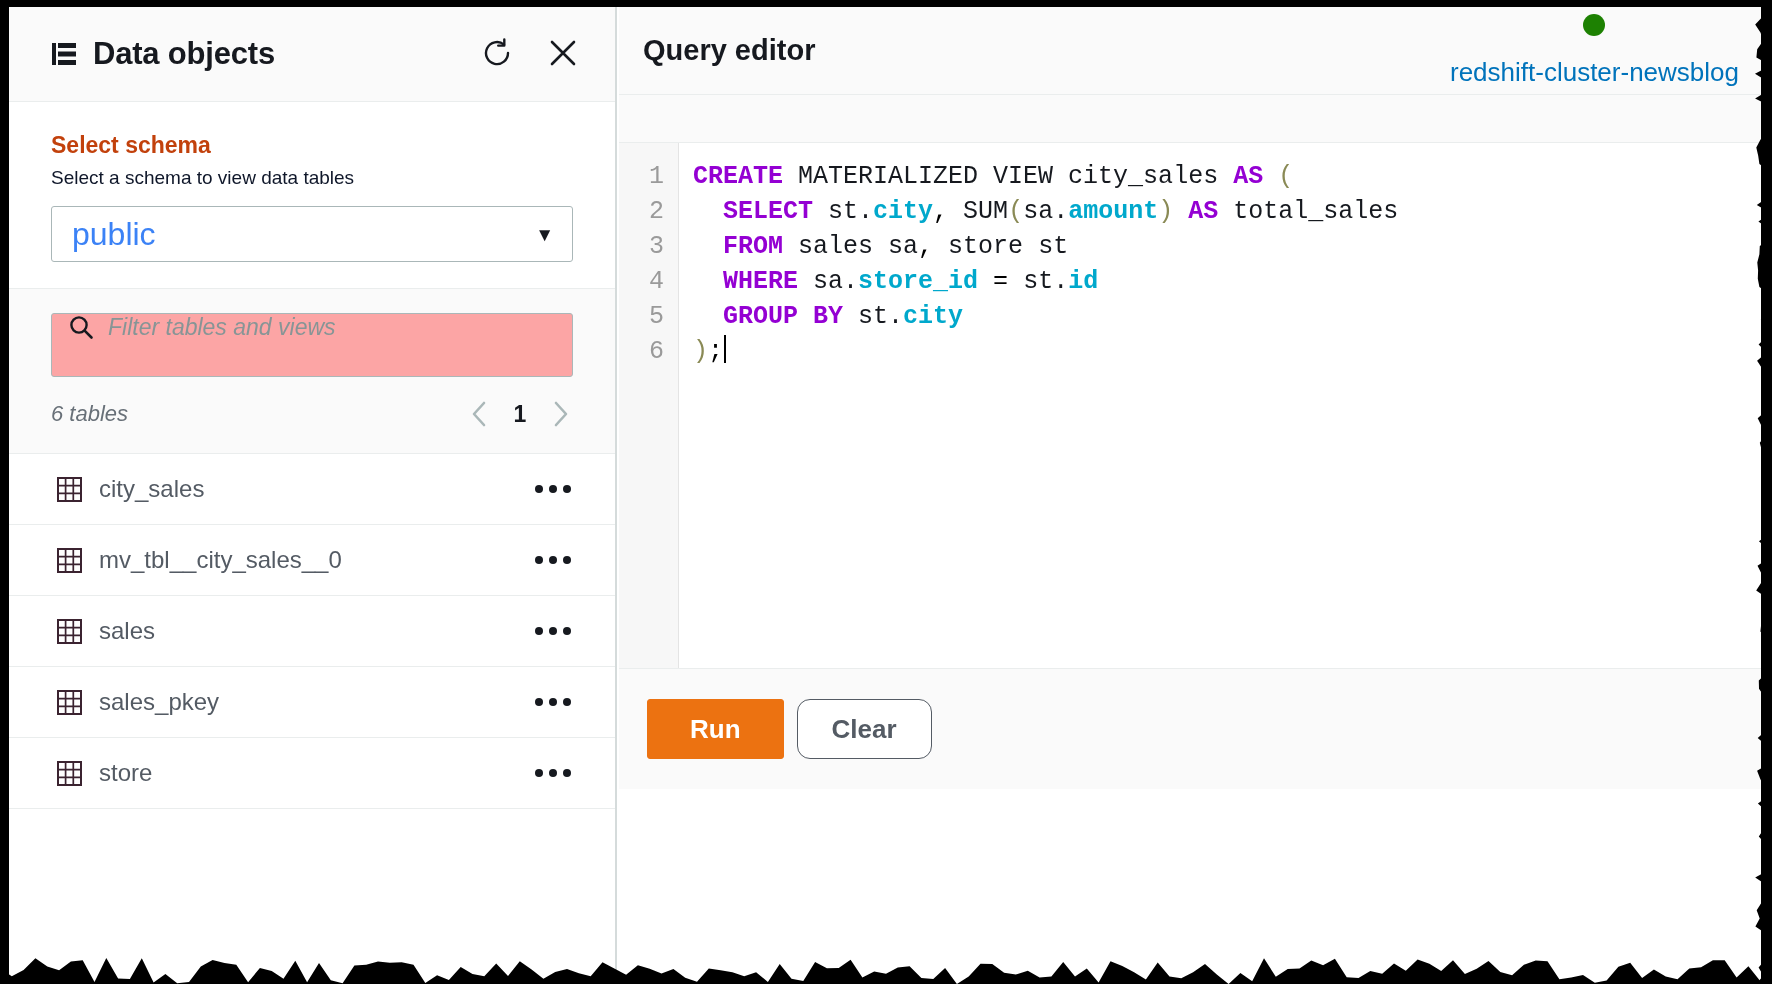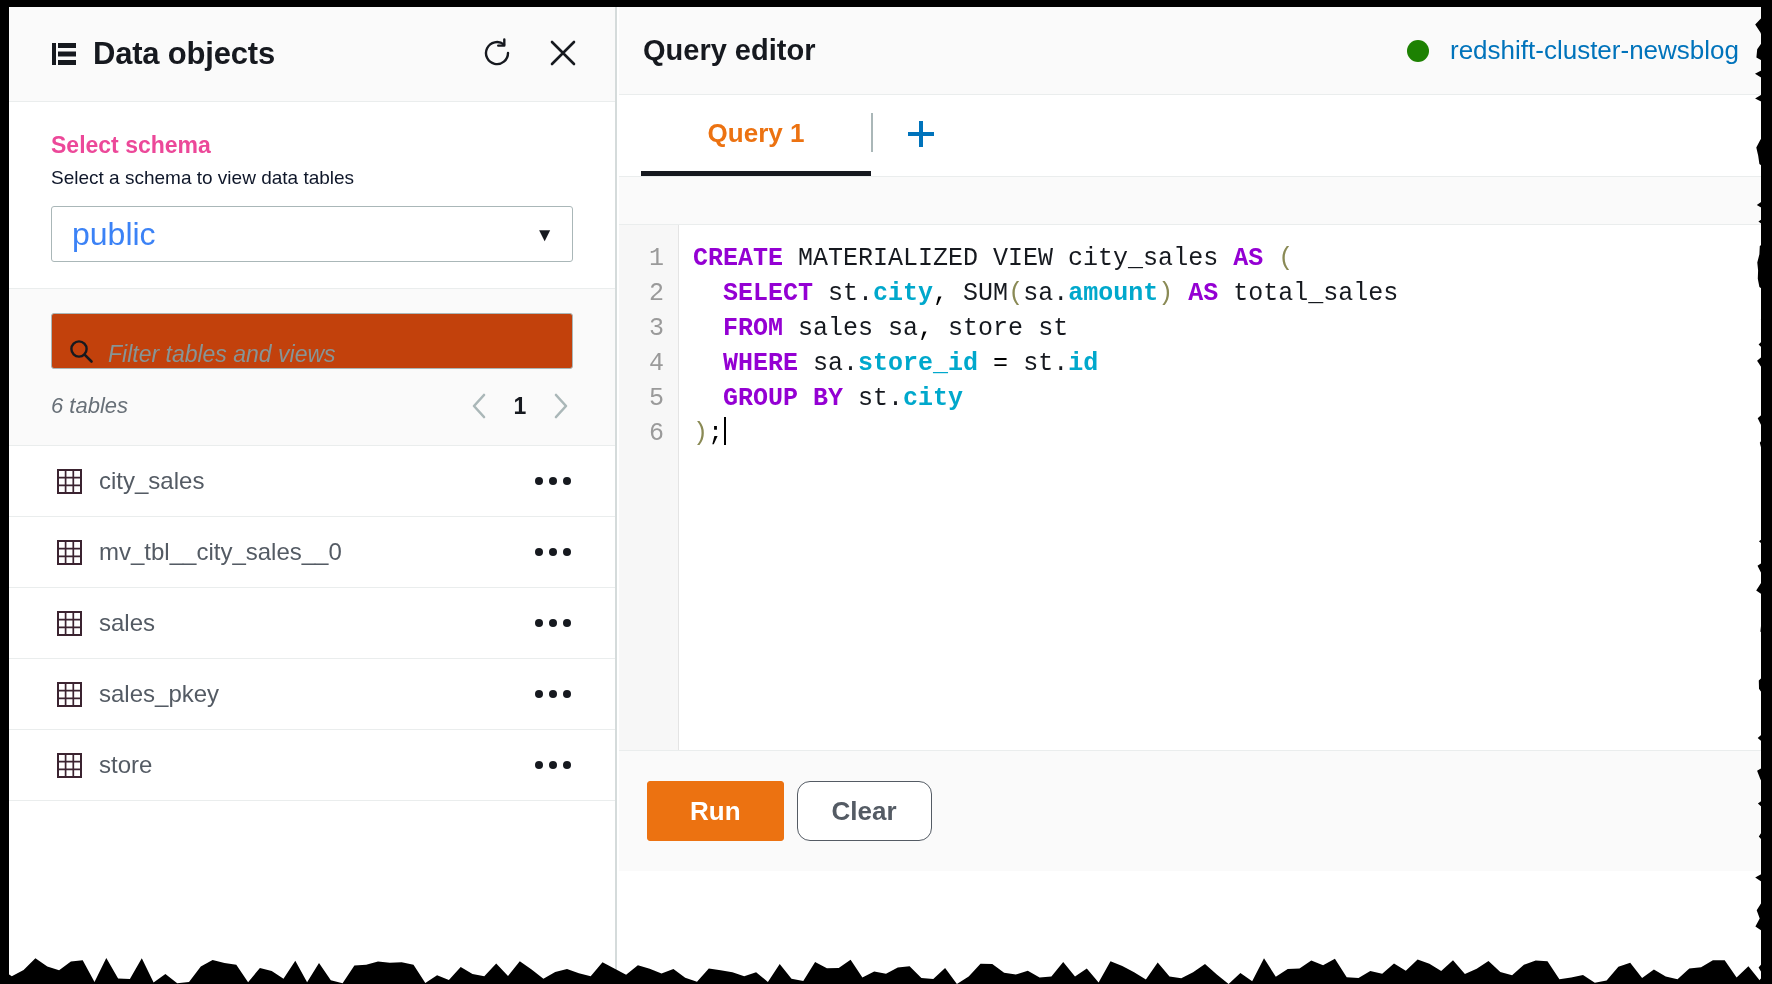--- a/index.html
+++ b/index.html
@@ -41,39 +41,39 @@
   .tree-icon { width: 26px; height: 26px; display: block; }
   .panel-title {
     font-size: 31px; font-weight: 700; color: #16191f;
     letter-spacing: -0.2px;
   }
   .header-actions { display: flex; align-items: center; gap: 34px; }
   .icon-btn { width: 32px; height: 32px; display: flex; align-items: center; justify-content: center; cursor: pointer; background: none; border: none; }
 
   
   .schema-block { padding: 30px 42px 26px 42px; background: #ffffff; }
-  .schema-label { font-size: 23px; font-weight: 700; color: #ec4899; margin-bottom: 8px; }
+  .schema-label { font-size: 23px; font-weight: 700; color: #c2410c; margin-bottom: 8px; }
   .schema-hint { font-size: 19px; color: #0f172a; margin-bottom: 17px; }
   .select-box {
     height: 56px; border: 1px solid #aab7b8; border-radius: 3px;
     background: #ffffff; display: flex; align-items: center;
     padding: 0 18px 0 20px; cursor: pointer;
   }
   .select-value { flex: 1; font-size: 32px; color: #3b82f6; }
   .caret { font-size: 19px; color: #16191f; line-height: 1; }
 
   
   .filter-block {
     padding: 24px 42px 20px 42px;
     background: #fafafa;
     border-top: 1px solid #eaeded;
   }
   .filter-input-wrap {
-    height: 56px; border: 1px solid #aab7b8; border-radius: 3px;
-    background: #c2410c; display: flex; align-items: flex-end;
+    height: 64px; border: 1px solid #aab7b8; border-radius: 3px;
+    background: #fca5a5; display: flex; align-items: flex-start;
     padding: 0 16px; gap: 14px;
   }
   .filter-input {
     flex: 1; border: none; outline: none; background: transparent;
     font-family: "Liberation Sans", sans-serif;
     font-size: 23px; color: #16191f;
   }
   .filter-input::placeholder { color: #879596; font-style: italic; }
   .count-row {
     display: flex; align-items: center; justify-content: space-between;
@@ -104,21 +104,21 @@
     width: 1142px; height: 970px;
     background: #ffffff;
   }
   .qe-header {
     height: 88px; background: #fafafa;
     border-bottom: 1px solid #eaeded;
     display: flex; align-items: center;
     padding: 0 22px 0 24px;
   }
   .qe-title { font-size: 29px; font-weight: 700; color: #16191f; flex: 1; }
-  .cluster-group { display: flex; align-items: center; gap: 21px; }
+  .cluster-group { display: flex; align-items: center; gap: 21px; flex-direction: column; }
   .status-dot { width: 22px; height: 22px; border-radius: 50%; background: #1d8102; display: block; }
   .cluster-name { font-size: 26px; color: #0073bb; cursor: pointer; }
 
   .tab-bar {
     height: 82px; display: flex; align-items: stretch;
     padding-left: 22px; border-bottom: 1px solid #eaeded;
     background: #ffffff;
   }
   .tab {
     display: flex; align-items: center; justify-content: center;
@@ -342,31 +342,20 @@
   <div class="right-panel">
 
     <div class="qe-header">
       <div class="qe-title">Query editor</div>
       <div class="cluster-group">
         <span class="status-dot"></span>
         <span class="cluster-name">redshift-cluster-newsblog</span>
       </div>
     </div>
 
-    <div class="tab-bar">
-      <div class="tab">Query 1</div>
-      <div class="tab-sep"></div>
-      <div class="tab-add">
-        <span>
-          <svg viewBox="0 0 34 34" width="34" height="34">
-            <path d="M17 4 L17 30 M4 17 L30 17" stroke="#0073bb" stroke-width="4" stroke-linecap="butt"></path>
-          </svg>
-        </span>
-      </div>
-    </div>
 
     <div class="editor-strip"></div>
 
     <div class="editor-wrap">
       <div class="gutter" id="gutter">
           <div>1</div>
           <div>2</div>
           <div>3</div>
           <div>4</div>
           <div>5</div>

